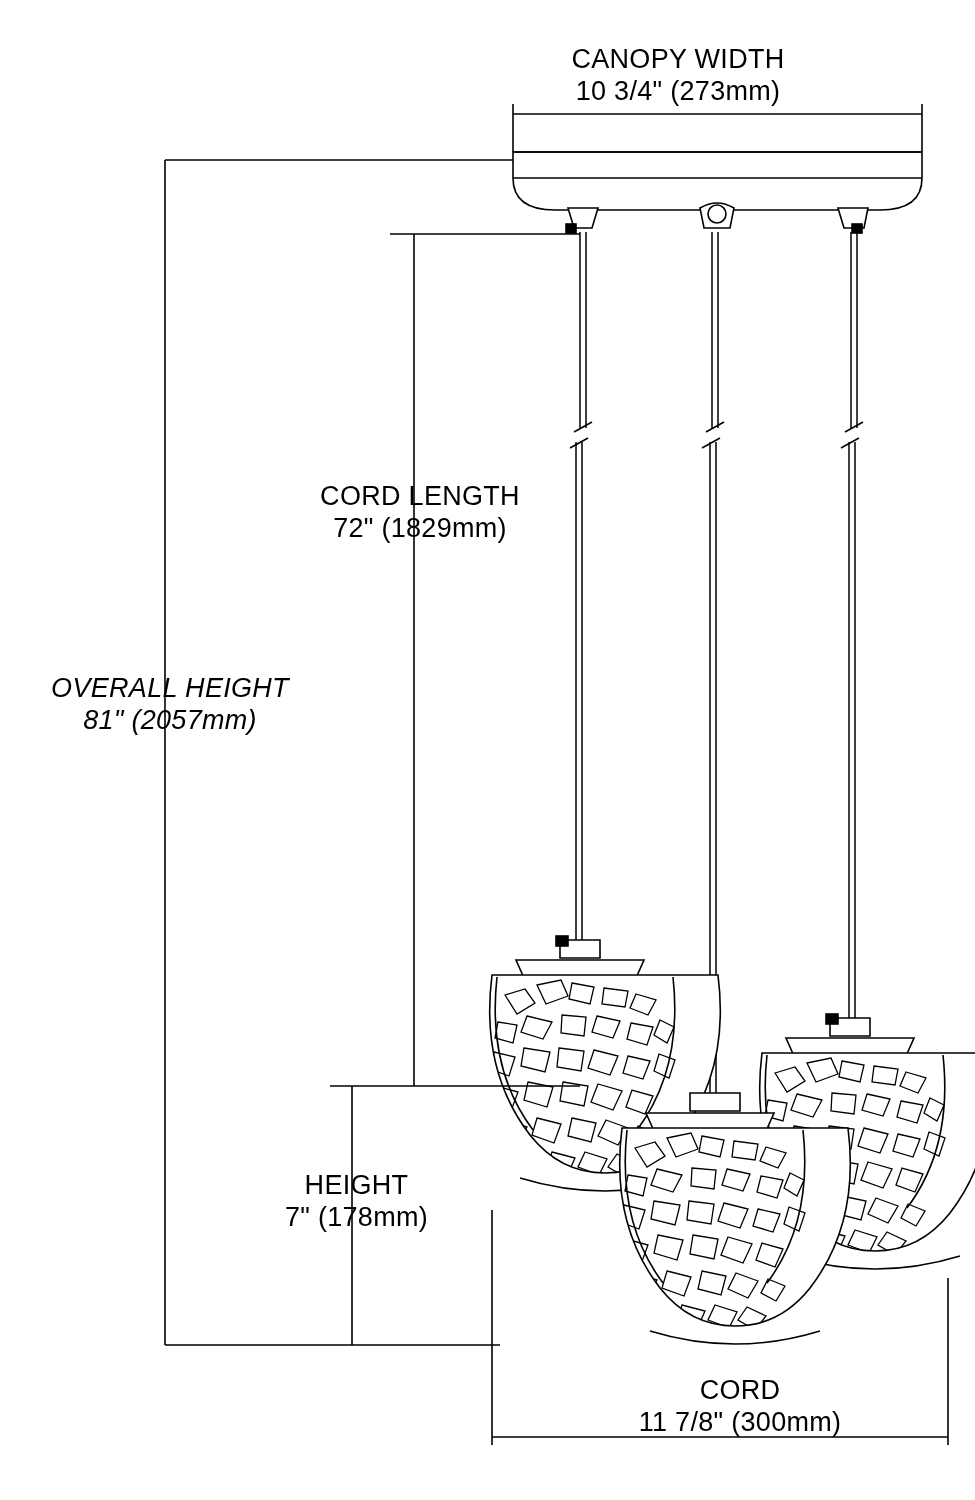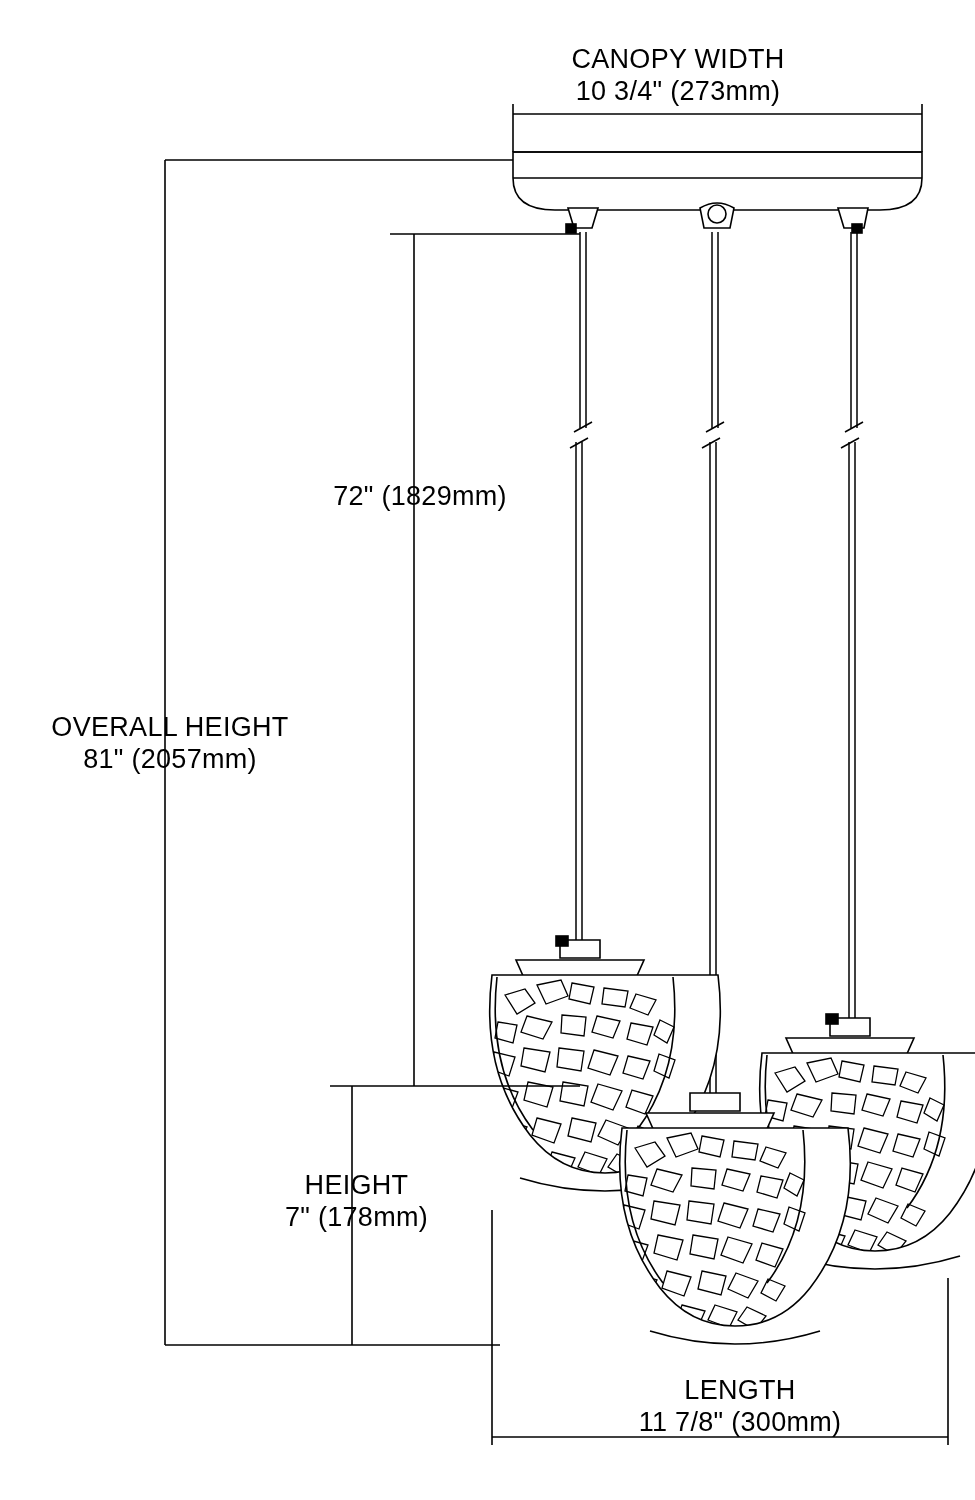--- a/index.html
+++ b/index.html
@@ -36,21 +36,21 @@
     font-size: 27px;
     letter-spacing: 0.3px;
   }
   .dimlabel .t2 {
     display: block;
     font-size: 27px;
     letter-spacing: 0.3px;
   }
   #lbl-canopy { left: 448px; top: 44px; width: 460px; }
   #lbl-cord   { left: 200px; top: 481px; width: 440px; }
-  #lbl-overall{ left: 10px;  top: 712px; width: 320px; }
+  #lbl-overall{ left: 10px;  top: 673px; width: 320px; font-style: italic; }
   #lbl-height { left: 184px; top: 1170px; width: 345px; }
   #lbl-width  { left: 520px; top: 1375px; width: 440px; }
 </style>
 </head>
 <body>
 
 <div id="page">
 
   <svg class="diagram" viewBox="0 0 975 1500">
     <defs>
@@ -283,31 +283,32 @@
 
     </g>
   </svg>
 
   <div class="dimlabel" id="lbl-canopy">
     <span class="t1">CANOPY WIDTH</span>
     <span class="t2">10 3/4" (273mm)</span>
   </div>
 
   <div class="dimlabel" id="lbl-cord">
+    <span class="t1">CORD LENGTH</span>
     <span class="t2">72" (1829mm)</span>
   </div>
 
   <div class="dimlabel" id="lbl-overall">
     <span class="t1">OVERALL HEIGHT</span>
     <span class="t2">81" (2057mm)</span>
   </div>
 
   <div class="dimlabel" id="lbl-height">
     <span class="t1">HEIGHT</span>
     <span class="t2">7" (178mm)</span>
   </div>
 
   <div class="dimlabel" id="lbl-width">
-    <span class="t1">LENGTH</span>
+    <span class="t1">CORD</span>
     <span class="t2">11 7/8" (300mm)</span>
   </div>
 
 </div>
 
 </body></html>

